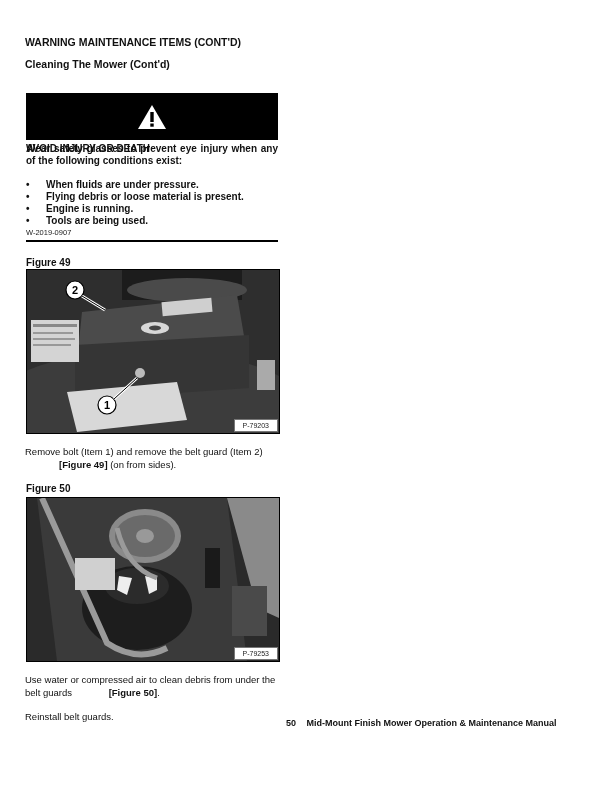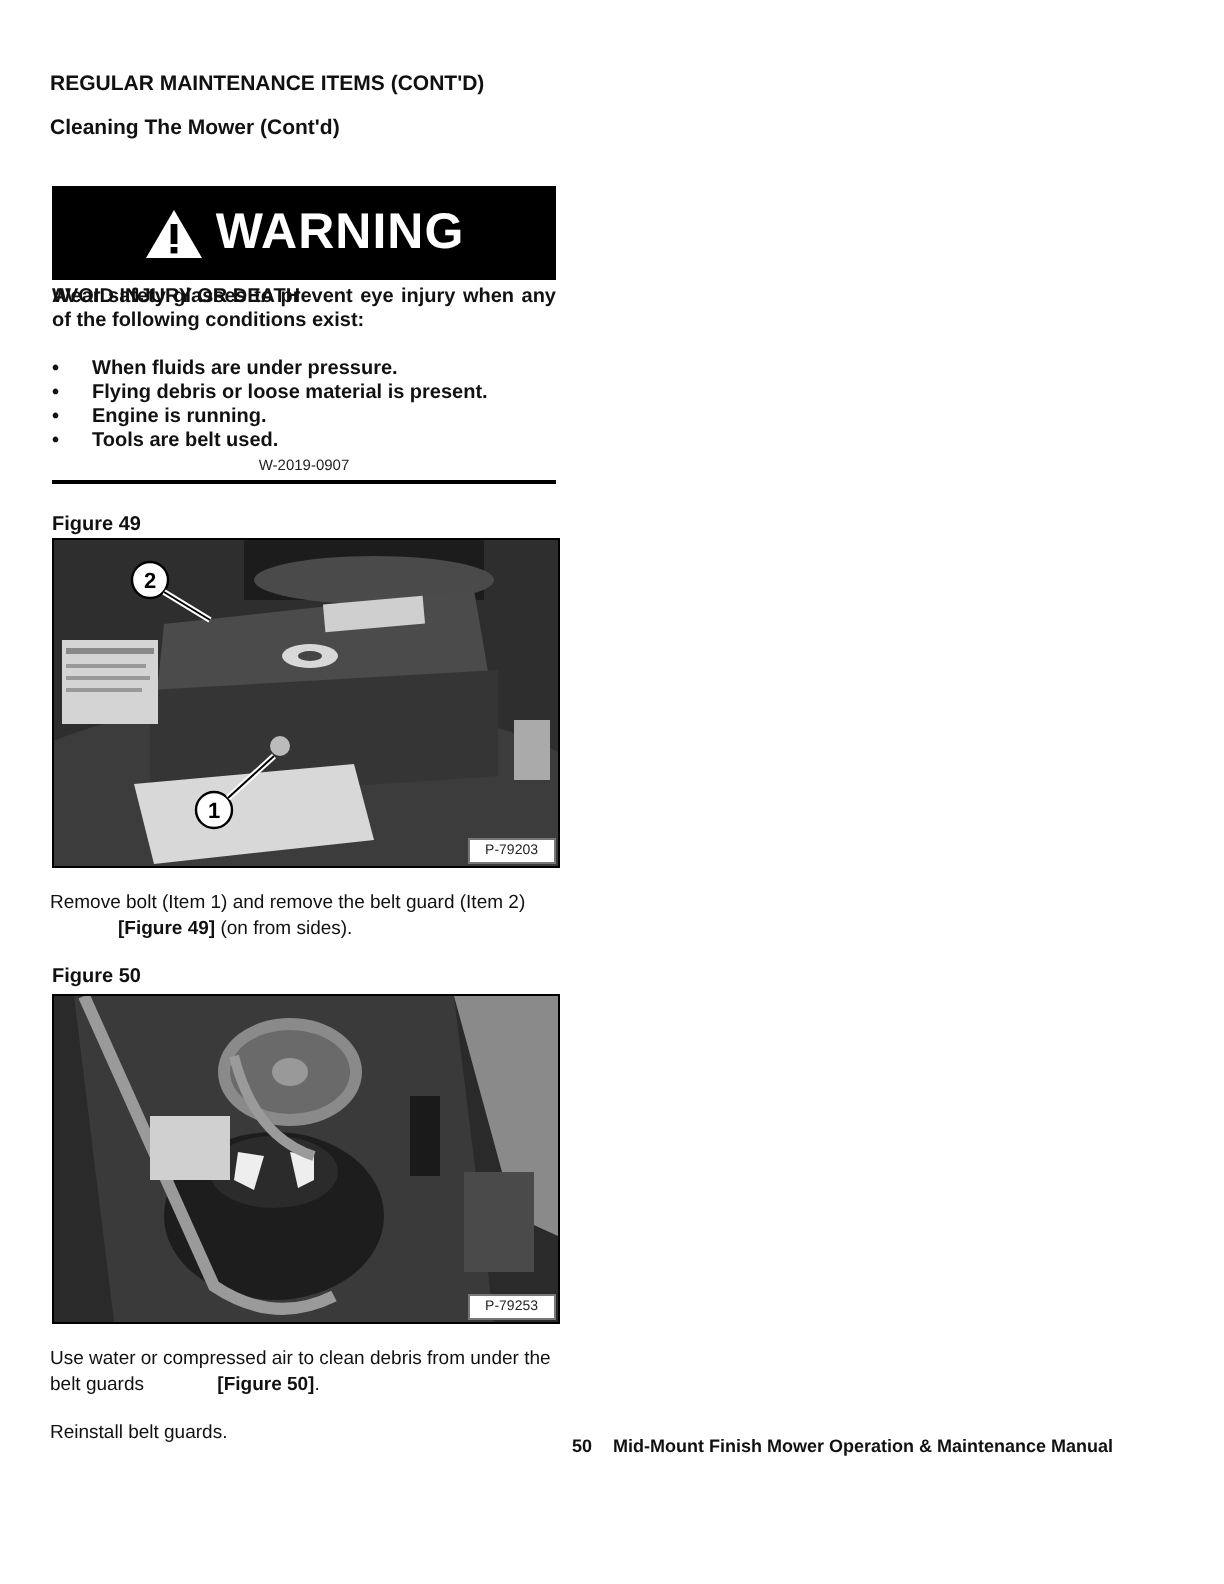--- a/index.html
+++ b/index.html
@@ -17,69 +17,68 @@
     display: flex; align-items: center; justify-content: center; gap: 6px;
   }
   .warn-banner .tri { width: 30px; height: 26px; }
   .warn-banner .word { color: #fff; font-weight: bold; font-size: 25px; letter-spacing: 0.5px; }
 
   .warn-head { left: 26px; top: 143px; width: 252px; text-align: left; font-size: 10px; font-weight: bold; }
   .warn-body { left: 26px; top: 143px; width: 252px; font-size: 10px; font-weight: bold; line-height: 12px; text-align: justify; }
   .warn-list { left: 26px; top: 179px; width: 252px; margin: 0; padding: 0; list-style: none; font-size: 10px; font-weight: bold; line-height: 12px; }
   .warn-list li { display: flex; }
   .warn-list .bullet { width: 20px; }
-  .warn-code { left: 26px; top: 228px; width: 252px; text-align: center; font-size: 7.5px; color: #222; }
+  .warn-code { left: 26px; top: 228px; width: 252px; text-align: left; font-size: 7.5px; color: #222; }
   .warn-rule { left: 26px; top: 240px; width: 252px; height: 2px; background: #000; }
 
   .fig-label { font-size: 10px; font-weight: bold; left: 26px; }
   .photo {
     border: 1px solid #000; overflow: hidden; background: #3a3a3a;
   }
   .photo-code {
     position: absolute; right: 1px; bottom: 1px; background: #fff; border: 1px solid #777;
     font-size: 7px; padding: 2px 8px; color: #222;
   }
   .body-text { font-size: 9.5px; line-height: 12.5px; left: 25px; width: 255px; }
   .body-text b { font-weight: bold; padding-left: 34px; }
   .footer { left: 286px; top: 718px; font-size: 9px; font-weight: bold; }
   .footer .pg { margin-right: 8px; }
 </style>
 </head>
 <body>
 
-<div class="abs sec-title">REGULAR MAINTENANCE ITEMS (CONT'D)</div>
+<div class="abs sec-title">WARNING MAINTENANCE ITEMS (CONT'D)</div>
 <div class="abs sub-title">Cleaning The Mower (Cont'd)</div>
 
 <div class="abs warn-banner">
   <svg class="tri" viewBox="0 0 30 26">
     <polygon points="15,1 29,25 1,25" fill="#fff"></polygon>
     <rect x="13.3" y="8" width="3.4" height="10" fill="#000"></rect>
     <rect x="13.3" y="19.5" width="3.4" height="3.2" fill="#000"></rect>
   </svg>
-  <span class="word">WARNING</span>
 </div>
 
 <div class="abs warn-head">AVOID INJURY OR DEATH</div>
 <div class="abs warn-body">Wear safety glasses to prevent eye injury when any of the following conditions exist:</div>
 <ul class="abs warn-list">
   <li>
       <span class="bullet">•</span>
       <span>When fluids are under pressure.</span>
     </li>
   <li>
       <span class="bullet">•</span>
       <span>Flying debris or loose material is present.</span>
     </li>
   <li>
       <span class="bullet">•</span>
       <span>Engine is running.</span>
     </li>
   <li>
       <span class="bullet">•</span>
-      <span>Tools are belt used.</span>
+      <span>Tools are being used.</span>
     </li>
 </ul>
 <div class="abs warn-code">W-2019-0907</div>
 <div class="abs warn-rule"></div>
 
 <div class="abs fig-label" style="top:257px;">Figure 49</div>
 <div class="abs photo" style="left:26px; top:269px; width:252px; height:163px;">
   <svg width="252" height="163" viewBox="0 0 252 163">
     <rect width="252" height="163" fill="#2e2e2e"></rect>
     <ellipse cx="120" cy="150" rx="170" ry="70" fill="#3c3c3c"></ellipse>

